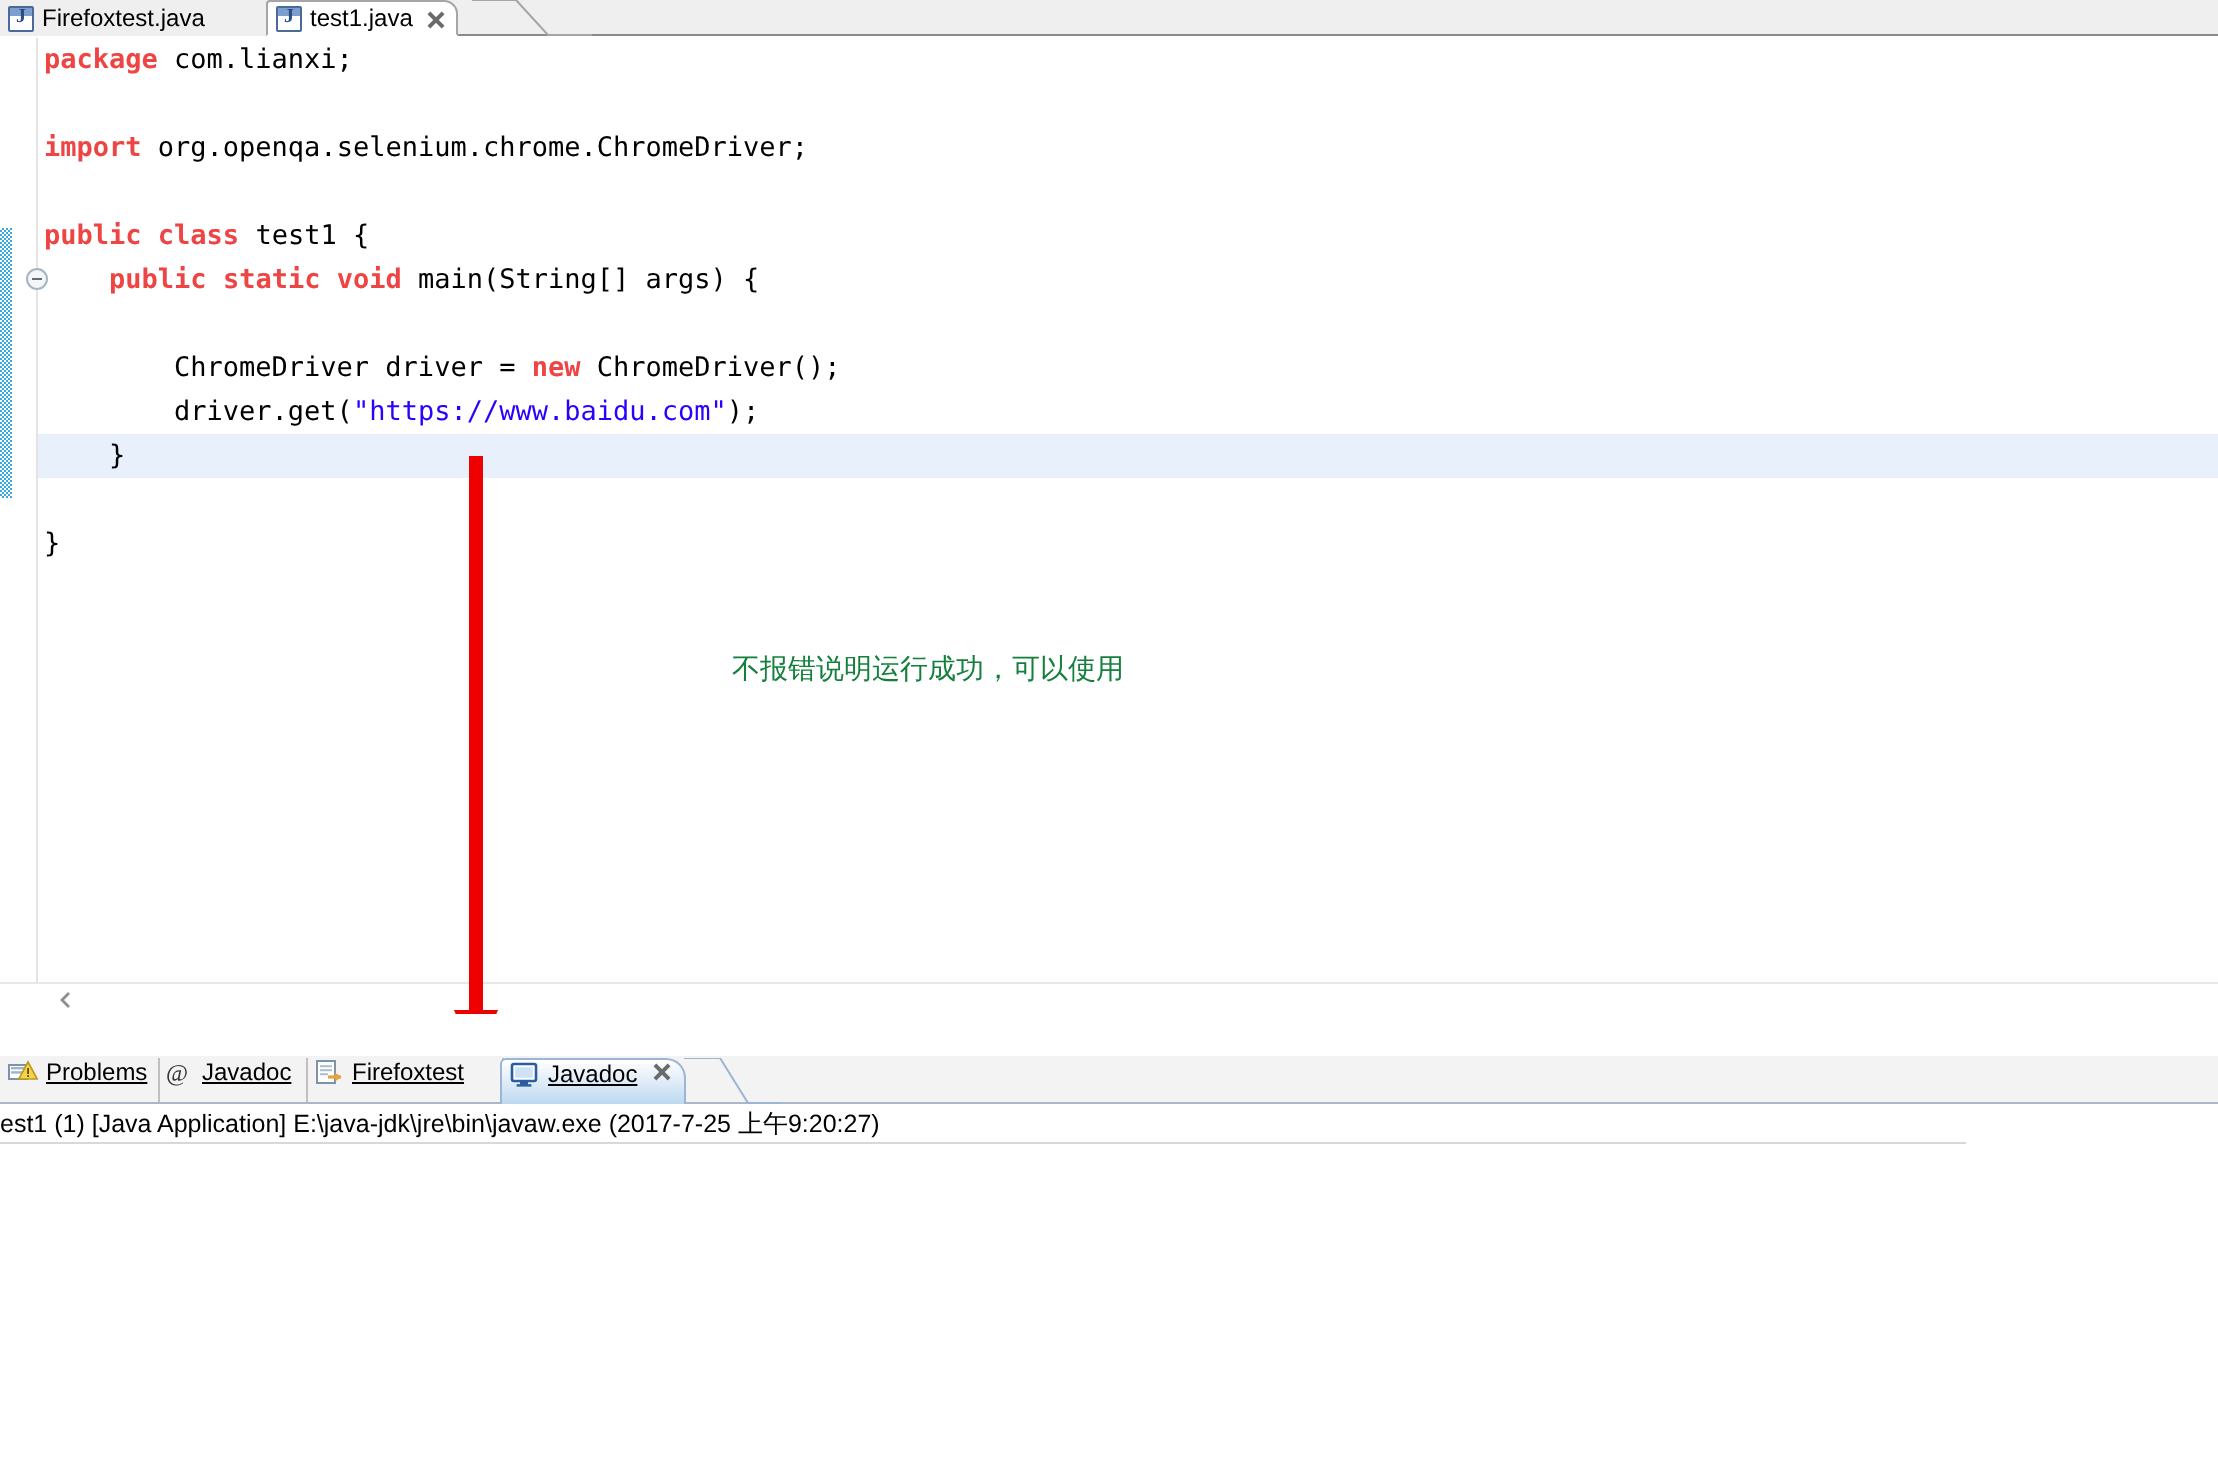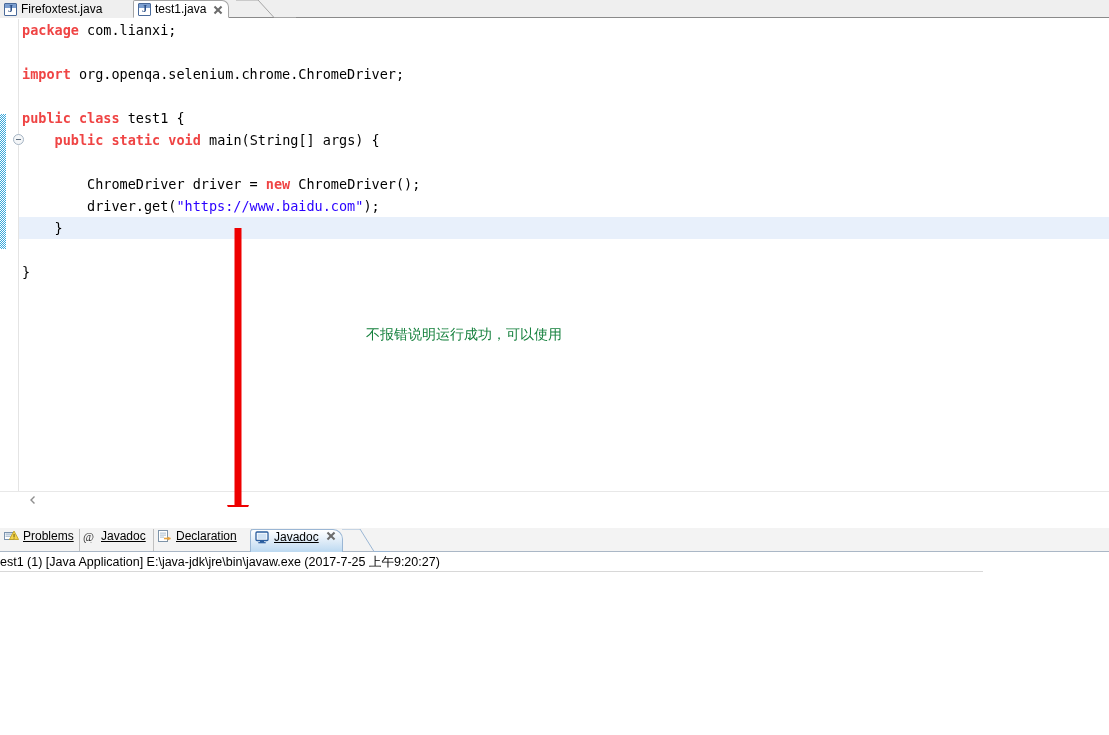--- a/index.html
+++ b/index.html
@@ -376,21 +376,21 @@
       <span class="vtab-icon">
         <svg width="15" height="14" viewBox="0 0 15 14">
           <rect x="1.5" y="1.5" width="9" height="11" fill="#ffffff" stroke="#7d93a8" stroke-width="1"></rect>
           <rect x="3" y="3.6" width="6" height="1" fill="#a9bdd0"></rect>
           <rect x="3" y="5.6" width="6" height="1" fill="#a9bdd0"></rect>
           <rect x="3" y="7.6" width="4" height="1" fill="#a9bdd0"></rect>
           <path d="M7 9.5 L13.5 9.5" stroke="#e8a33d" stroke-width="1.6"></path>
           <polygon points="13.8,9.5 10.6,7.4 10.6,11.6" fill="#e8a33d"></polygon>
         </svg>
       </span>
-      <span class="vtab-label">Declaration</span>
+      <span class="vtab-label">Firefoxtest</span>
     </div>
 
     <div class="vtab active vtab-4">
       <span class="vtab-icon">
         <svg width="15" height="14" viewBox="0 0 15 14">
           <rect x="1" y="2" width="12" height="8.5" rx="1" fill="#ffffff" stroke="#2a5d9e" stroke-width="1.3"></rect>
           <rect x="2.6" y="3.6" width="8.8" height="5.3" fill="#cfe2f5"></rect>
           <rect x="5" y="10.8" width="4" height="1.6" fill="#2a5d9e"></rect>
           <rect x="3.3" y="12.1" width="7.4" height="1.2" fill="#2a5d9e"></rect>
         </svg>

